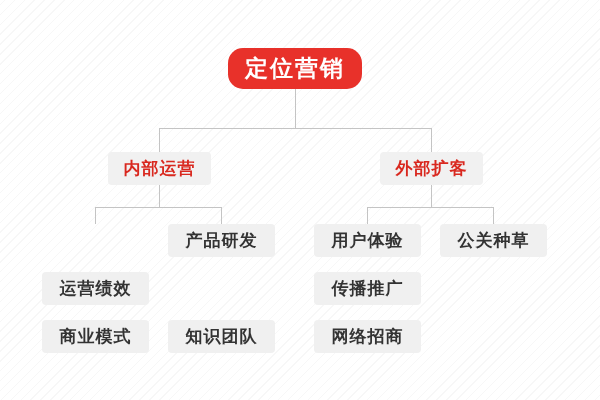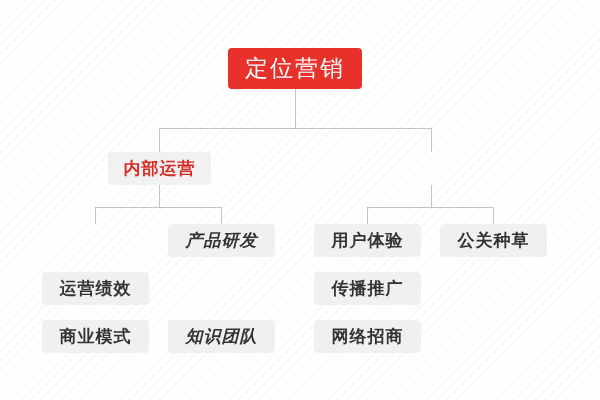--- a/index.html
+++ b/index.html
@@ -62,23 +62,23 @@
   }
 
   .node-root {
     width: 134px;
     height: 41px;
     left: 228px;
     top: 48px;
     background-color: #e8312a;
     color: #ffffff;
     font-size: 23px;
-    font-weight: normal;
+    font-weight: bold;
     letter-spacing: 2px;
-    border-radius: 4px;
+    border-radius: 15px;
   }
 
   .node-branch {
     width: 103px;
     height: 33px;
     top: 152px;
     background-color: #f1f1f1;
     color: #d9281f;
     font-size: 17px;
     font-weight: bold;
@@ -90,21 +90,21 @@
     width: 107px;
     height: 33px;
     background-color: #f0f0f0;
     color: #333333;
     font-size: 17px;
     font-weight: bold;
   }
 
   
   .col-0 { left: 42px;  }
-  .col-1 { left: 168px; font-style: italic; }
+  .col-1 { left: 168px; }
   .col-2 { left: 314px; }
   .col-3 { left: 440px; }
 
   
   .row-0 { top: 224px; }
   .row-1 { top: 272px; }
   .row-2 { top: 320px; text-align: right; }
 </style>
 </head>
 <body>
@@ -129,20 +129,21 @@
     <div class="line-v" style="left:431px; top:185px; height:22px;"></div>
     <div class="line-h" style="left:367px; top:207px; width:127px;"></div>
     <div class="line-v" style="left:367px; top:207px; height:17px;"></div>
     <div class="line-v" style="left:493px; top:207px; height:17px;"></div>
   </div>
 
   <div class="node node-root">定位营销</div>
 
   <div class="node node-branch branch-left">内部运营</div>
 
+  <div class="node node-branch branch-right">外部扩客</div>
 
   <div class="node node-leaf col-0 row-1">运营绩效</div>
   <div class="node node-leaf col-0 row-2">商业模式</div>
 
   <div class="node node-leaf col-1 row-0">产品研发</div>
   <div class="node node-leaf col-1 row-2">知识团队</div>
 
   <div class="node node-leaf col-2 row-0">用户体验</div>
   <div class="node node-leaf col-2 row-1">传播推广</div>
   <div class="node node-leaf col-2 row-2">网络招商</div>

